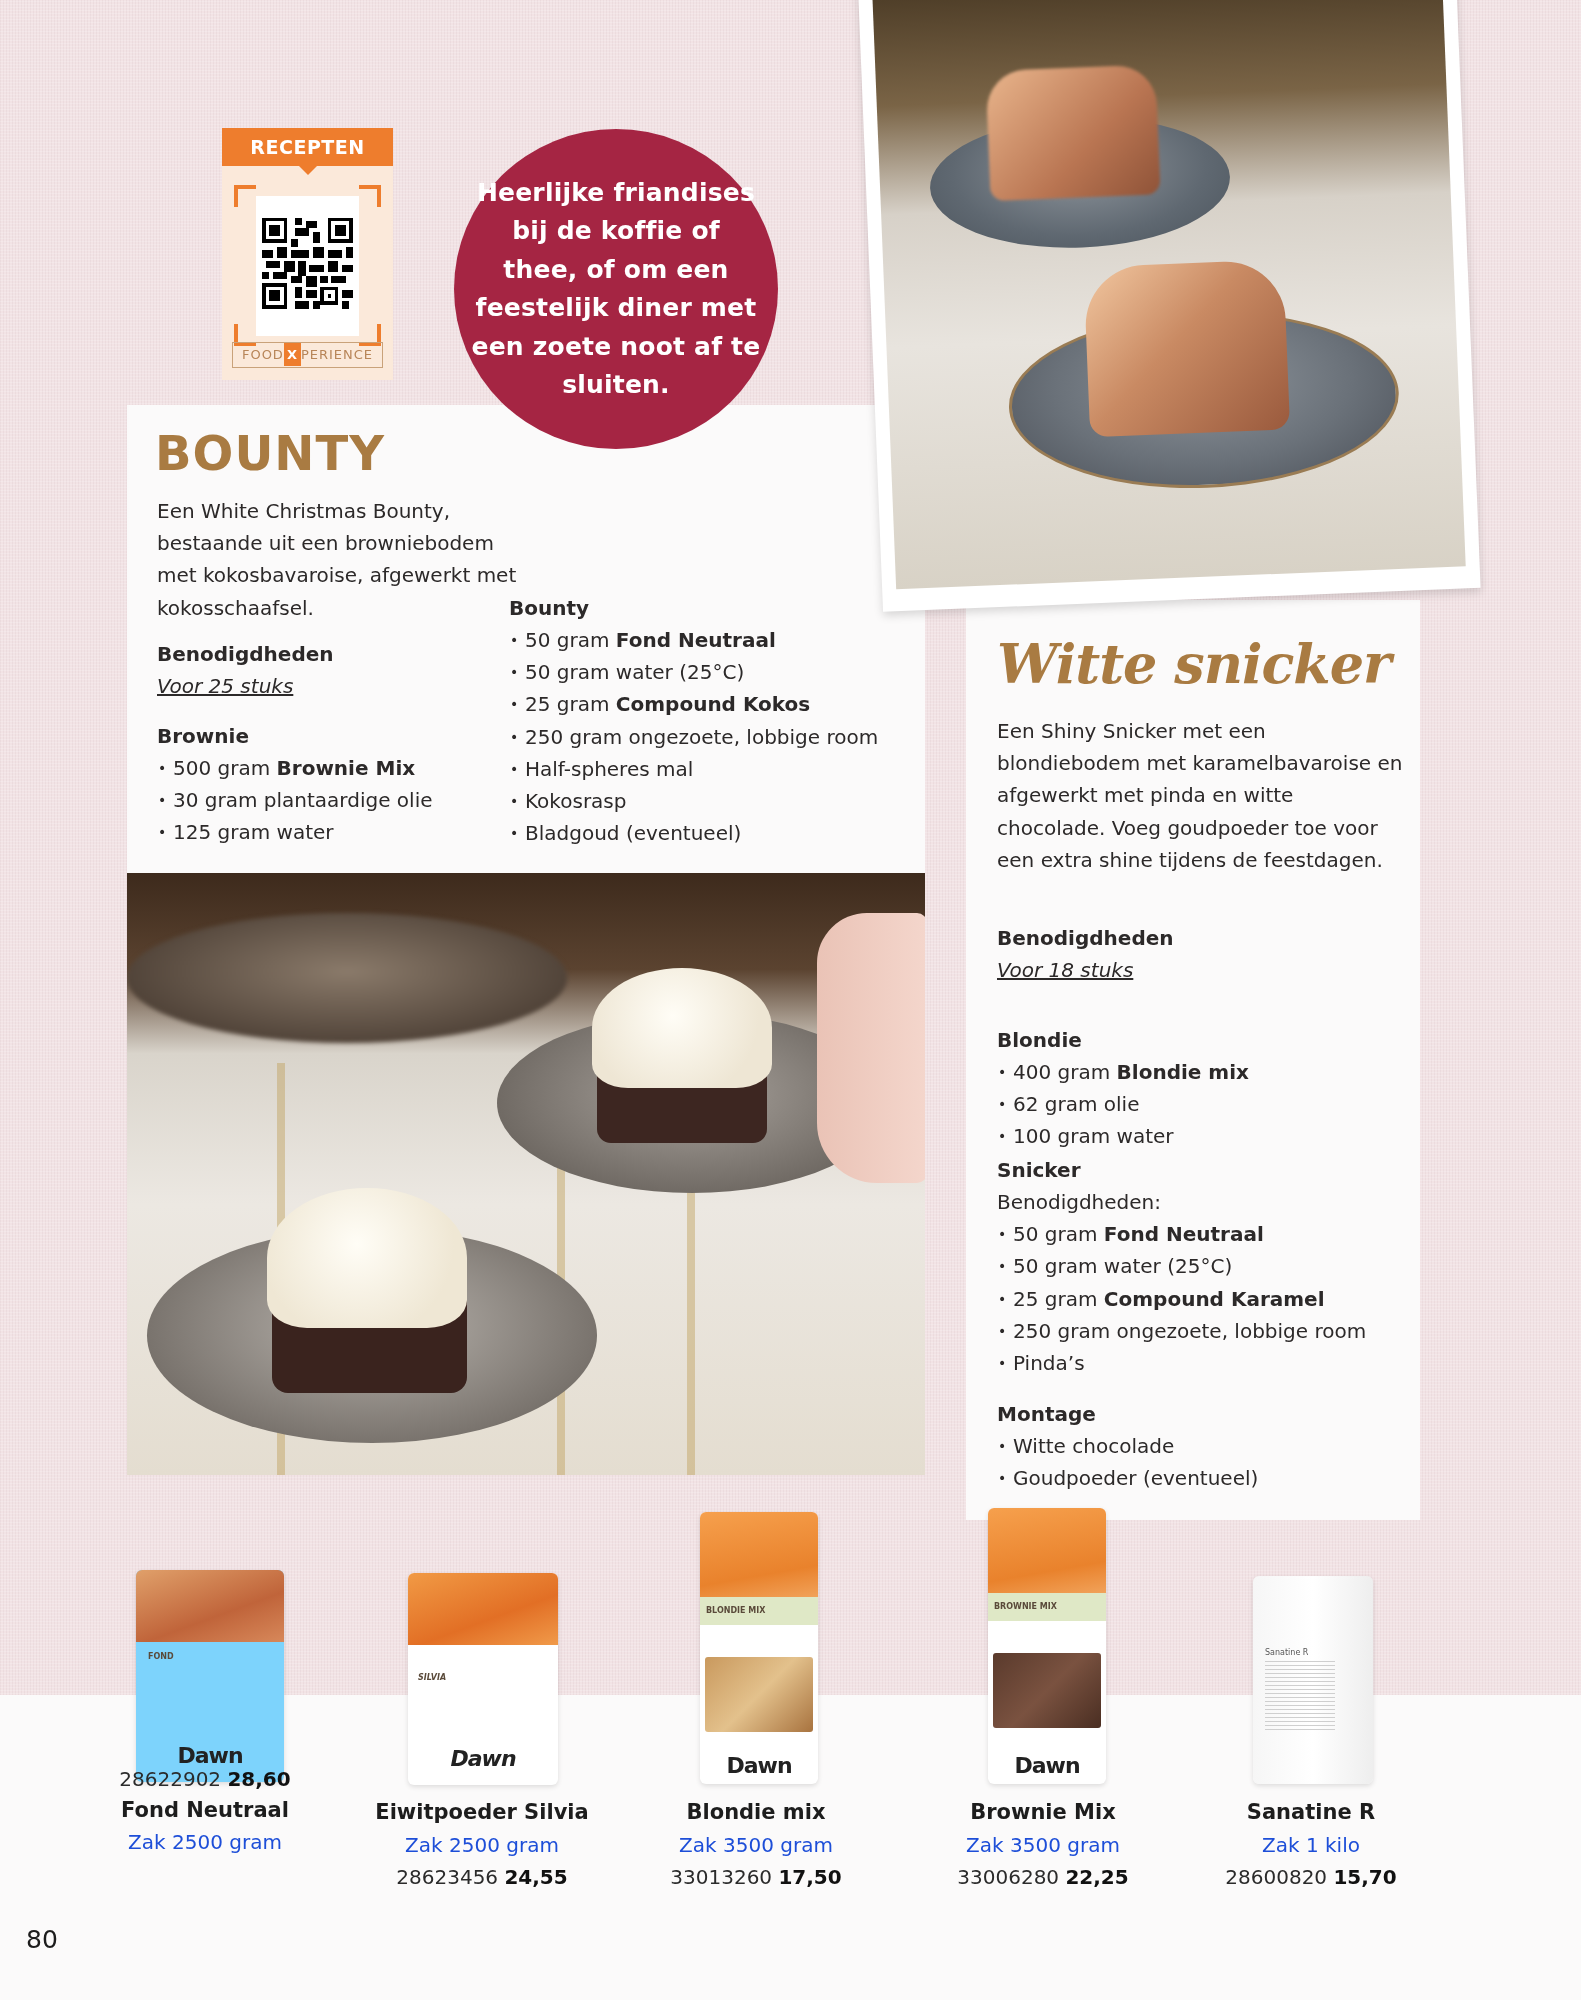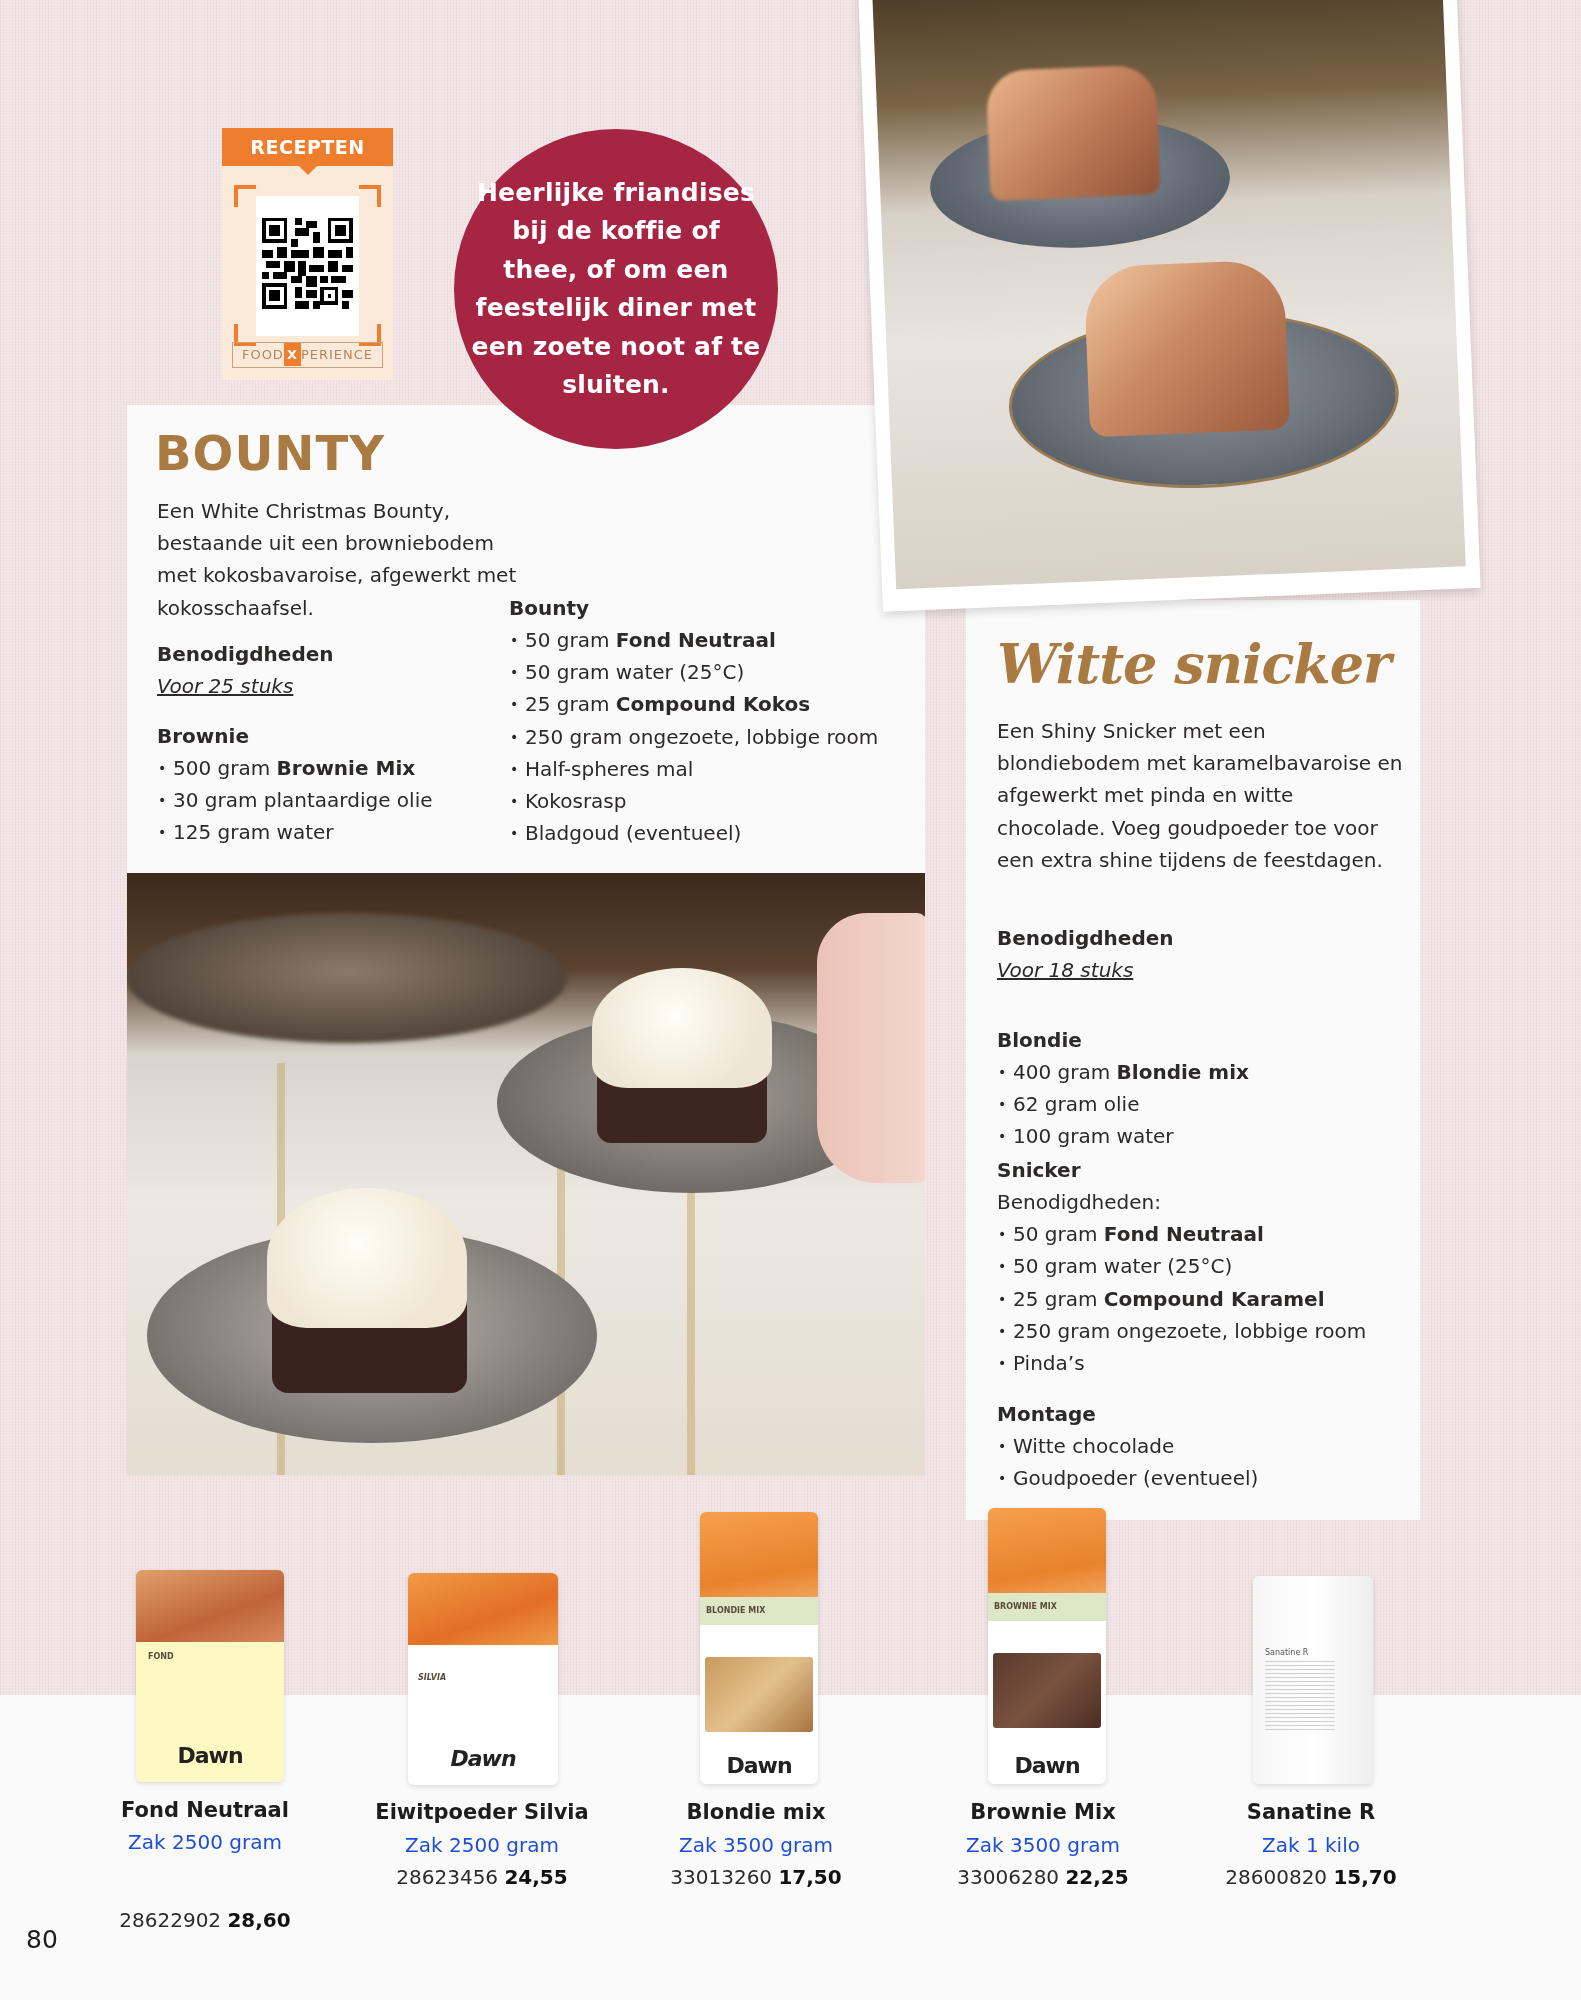--- a/index.html
+++ b/index.html
@@ -245,28 +245,28 @@
 
 <div class="snicker-montage text-body">
   <div class="sec-head">Montage</div>
   <ul class="ing-list">
     <li><span>Witte chocolade</span></li>
     <li><span>Goudpoeder (eventueel)</span></li>
   </ul>
 </div>
 
 <div class="product" style="left:0;top:0;">
-  <div class="pack" style="left:136px;top:1570px;width:148px;height:212px;background:#fef9c3;text-decoration:underline;">
+  <div class="pack" style="left:136px;top:1570px;width:148px;height:212px;background:#7dd3fc;text-decoration:underline;">
     <div class="pack-top" style="height:72px;background:linear-gradient(160deg,#e0a06a,#c0643a 60%,#d7885a);"></div>
     <div class="pack-label" style="left:12px;top:82px;">FOND</div>
     <div class="pack-logo">Dawn</div>
   </div>
   <div class="product-name" style="left:75px;top:1795px;">Fond Neutraal</div>
   <div class="product-size" style="left:75px;top:1827px;">Zak 2500 gram</div>
-  <div class="product-price-line" style="left:75px;top:1905px;">
+  <div class="product-price-line" style="left:75px;top:1764px;">
     <span>28622902</span> <b>28,60</b>
   </div>
 </div>
 
 <div class="product" style="left:0;top:0;">
   <div class="pack" style="left:408px;top:1573px;width:150px;height:212px;background:#fff;font-style:italic;">
     <div class="pack-top" style="height:72px;background:linear-gradient(160deg,#f19a45,#e26f25 60%,#f09a4a);"></div>
     <div class="pack-label" style="left:10px;top:100px;">SILVIA</div>
     <div class="pack-logo">Dawn</div>
   </div>

